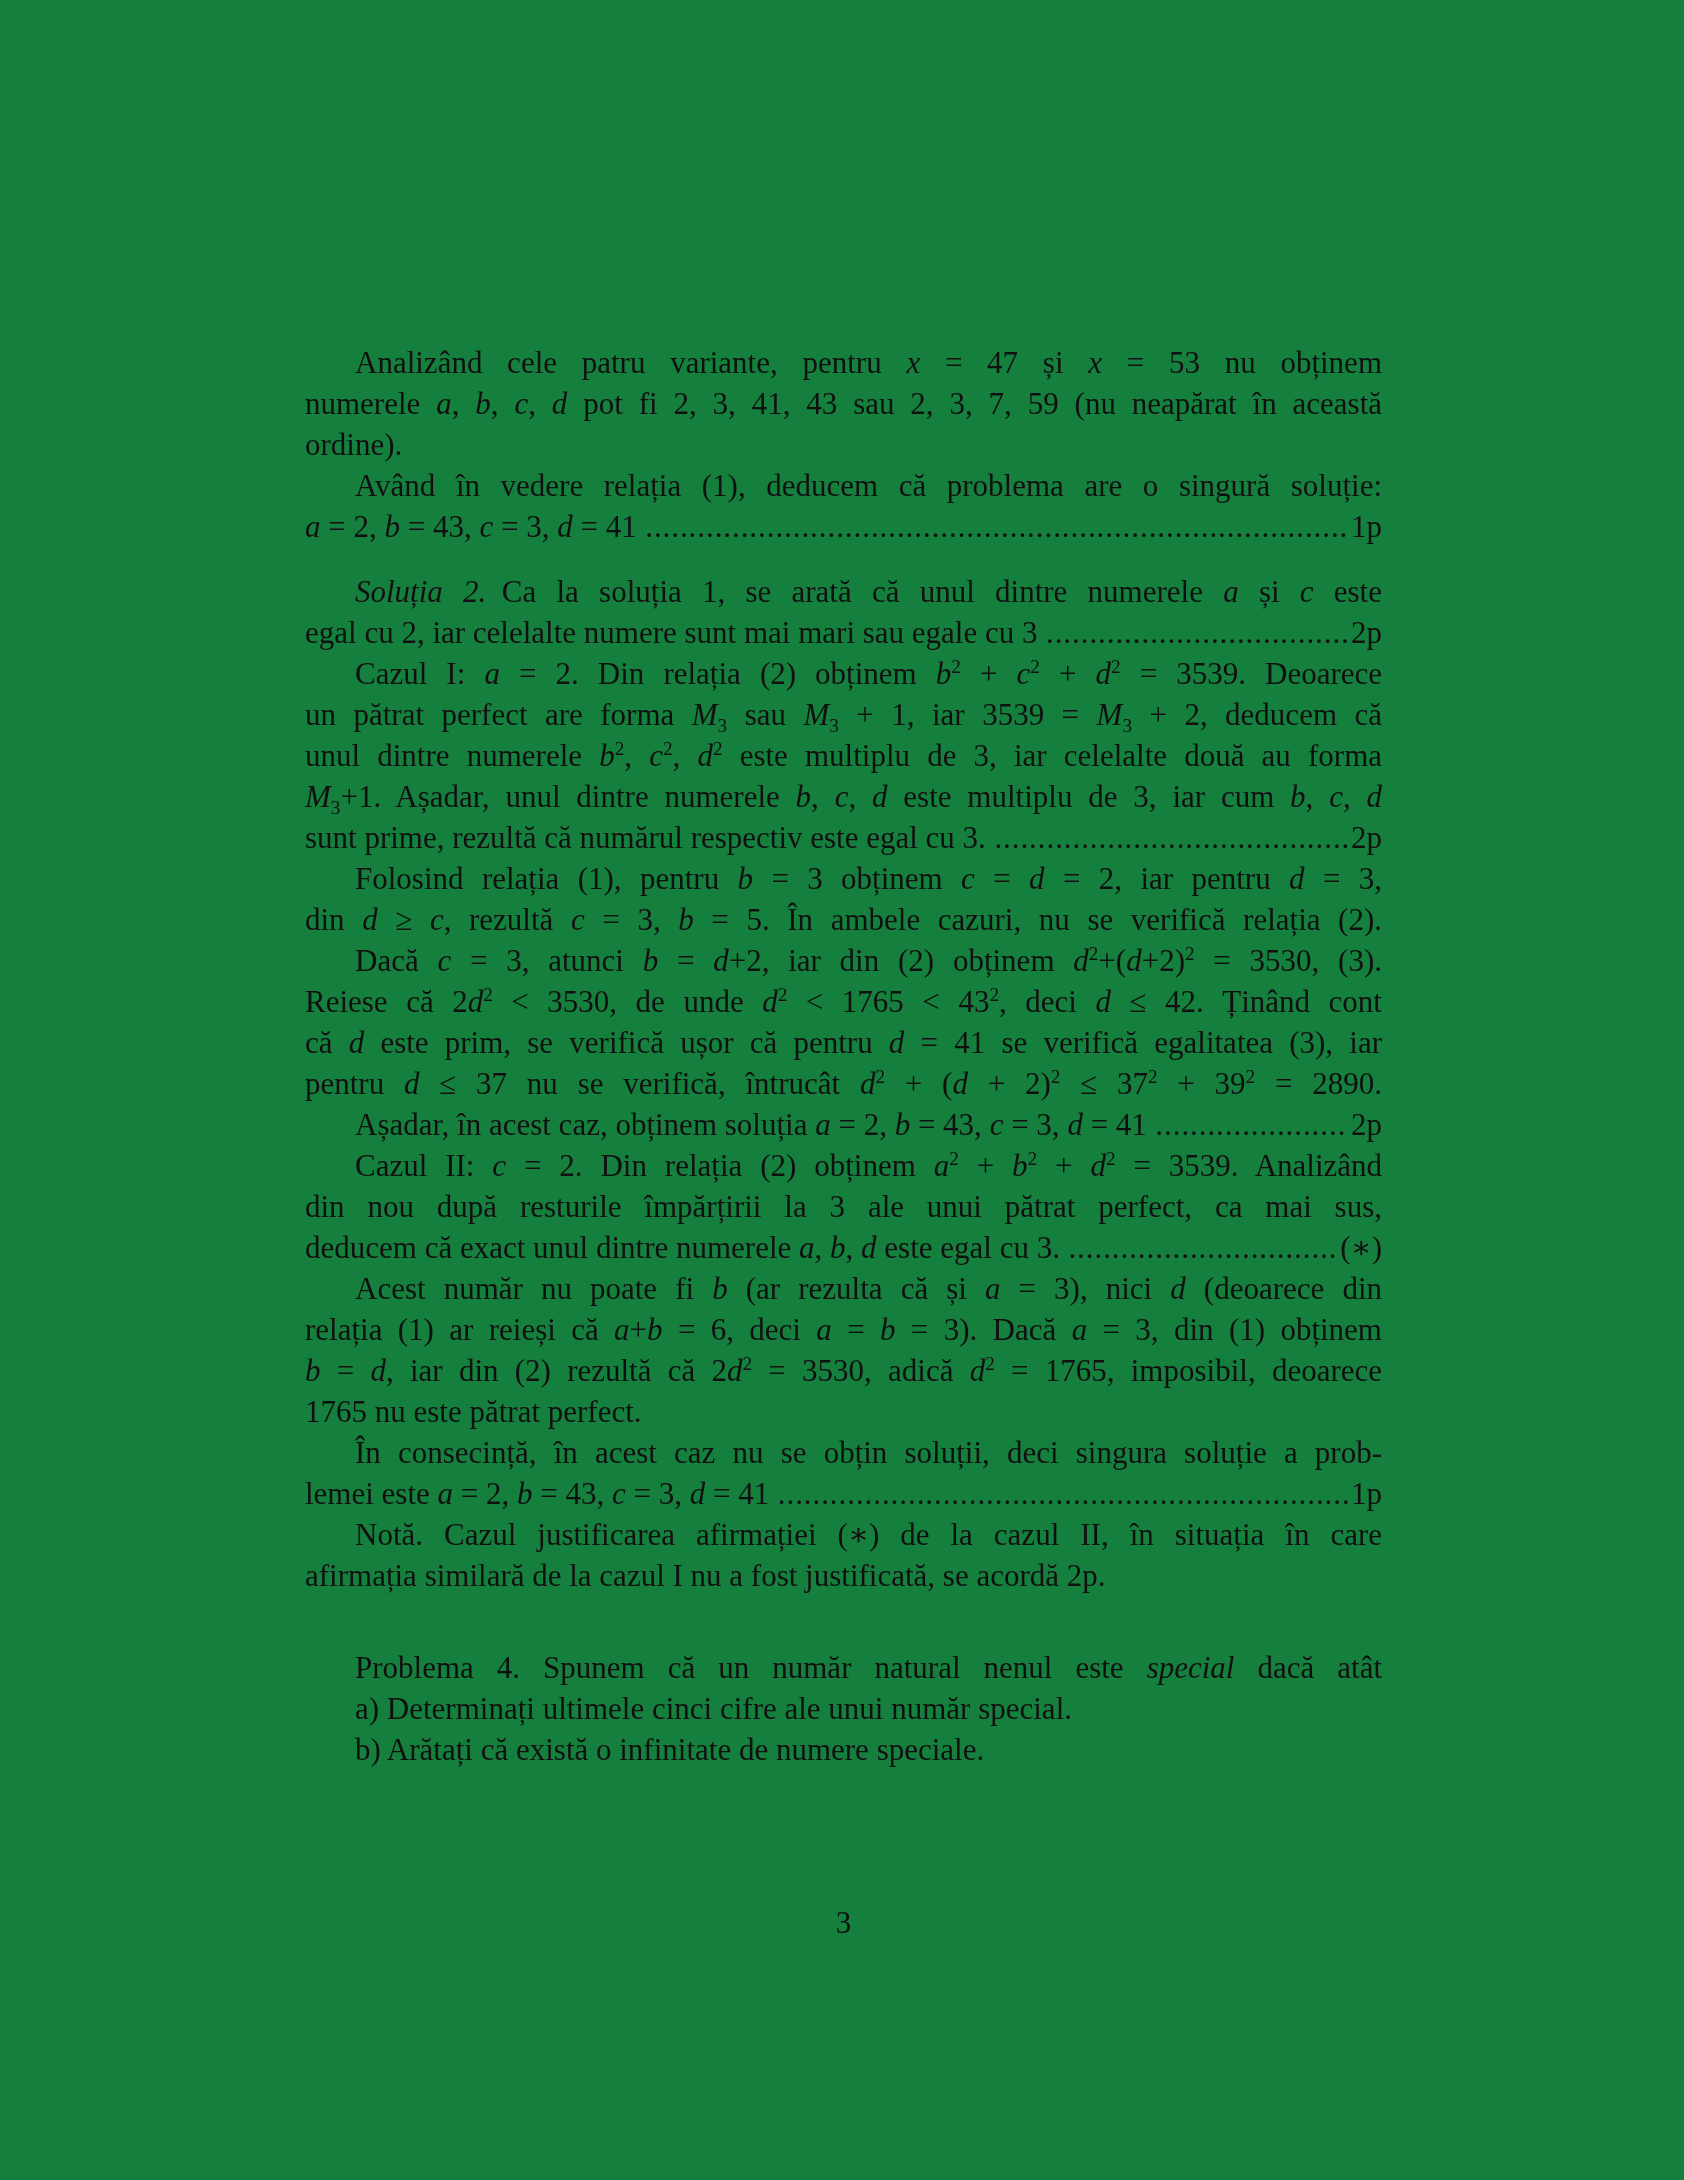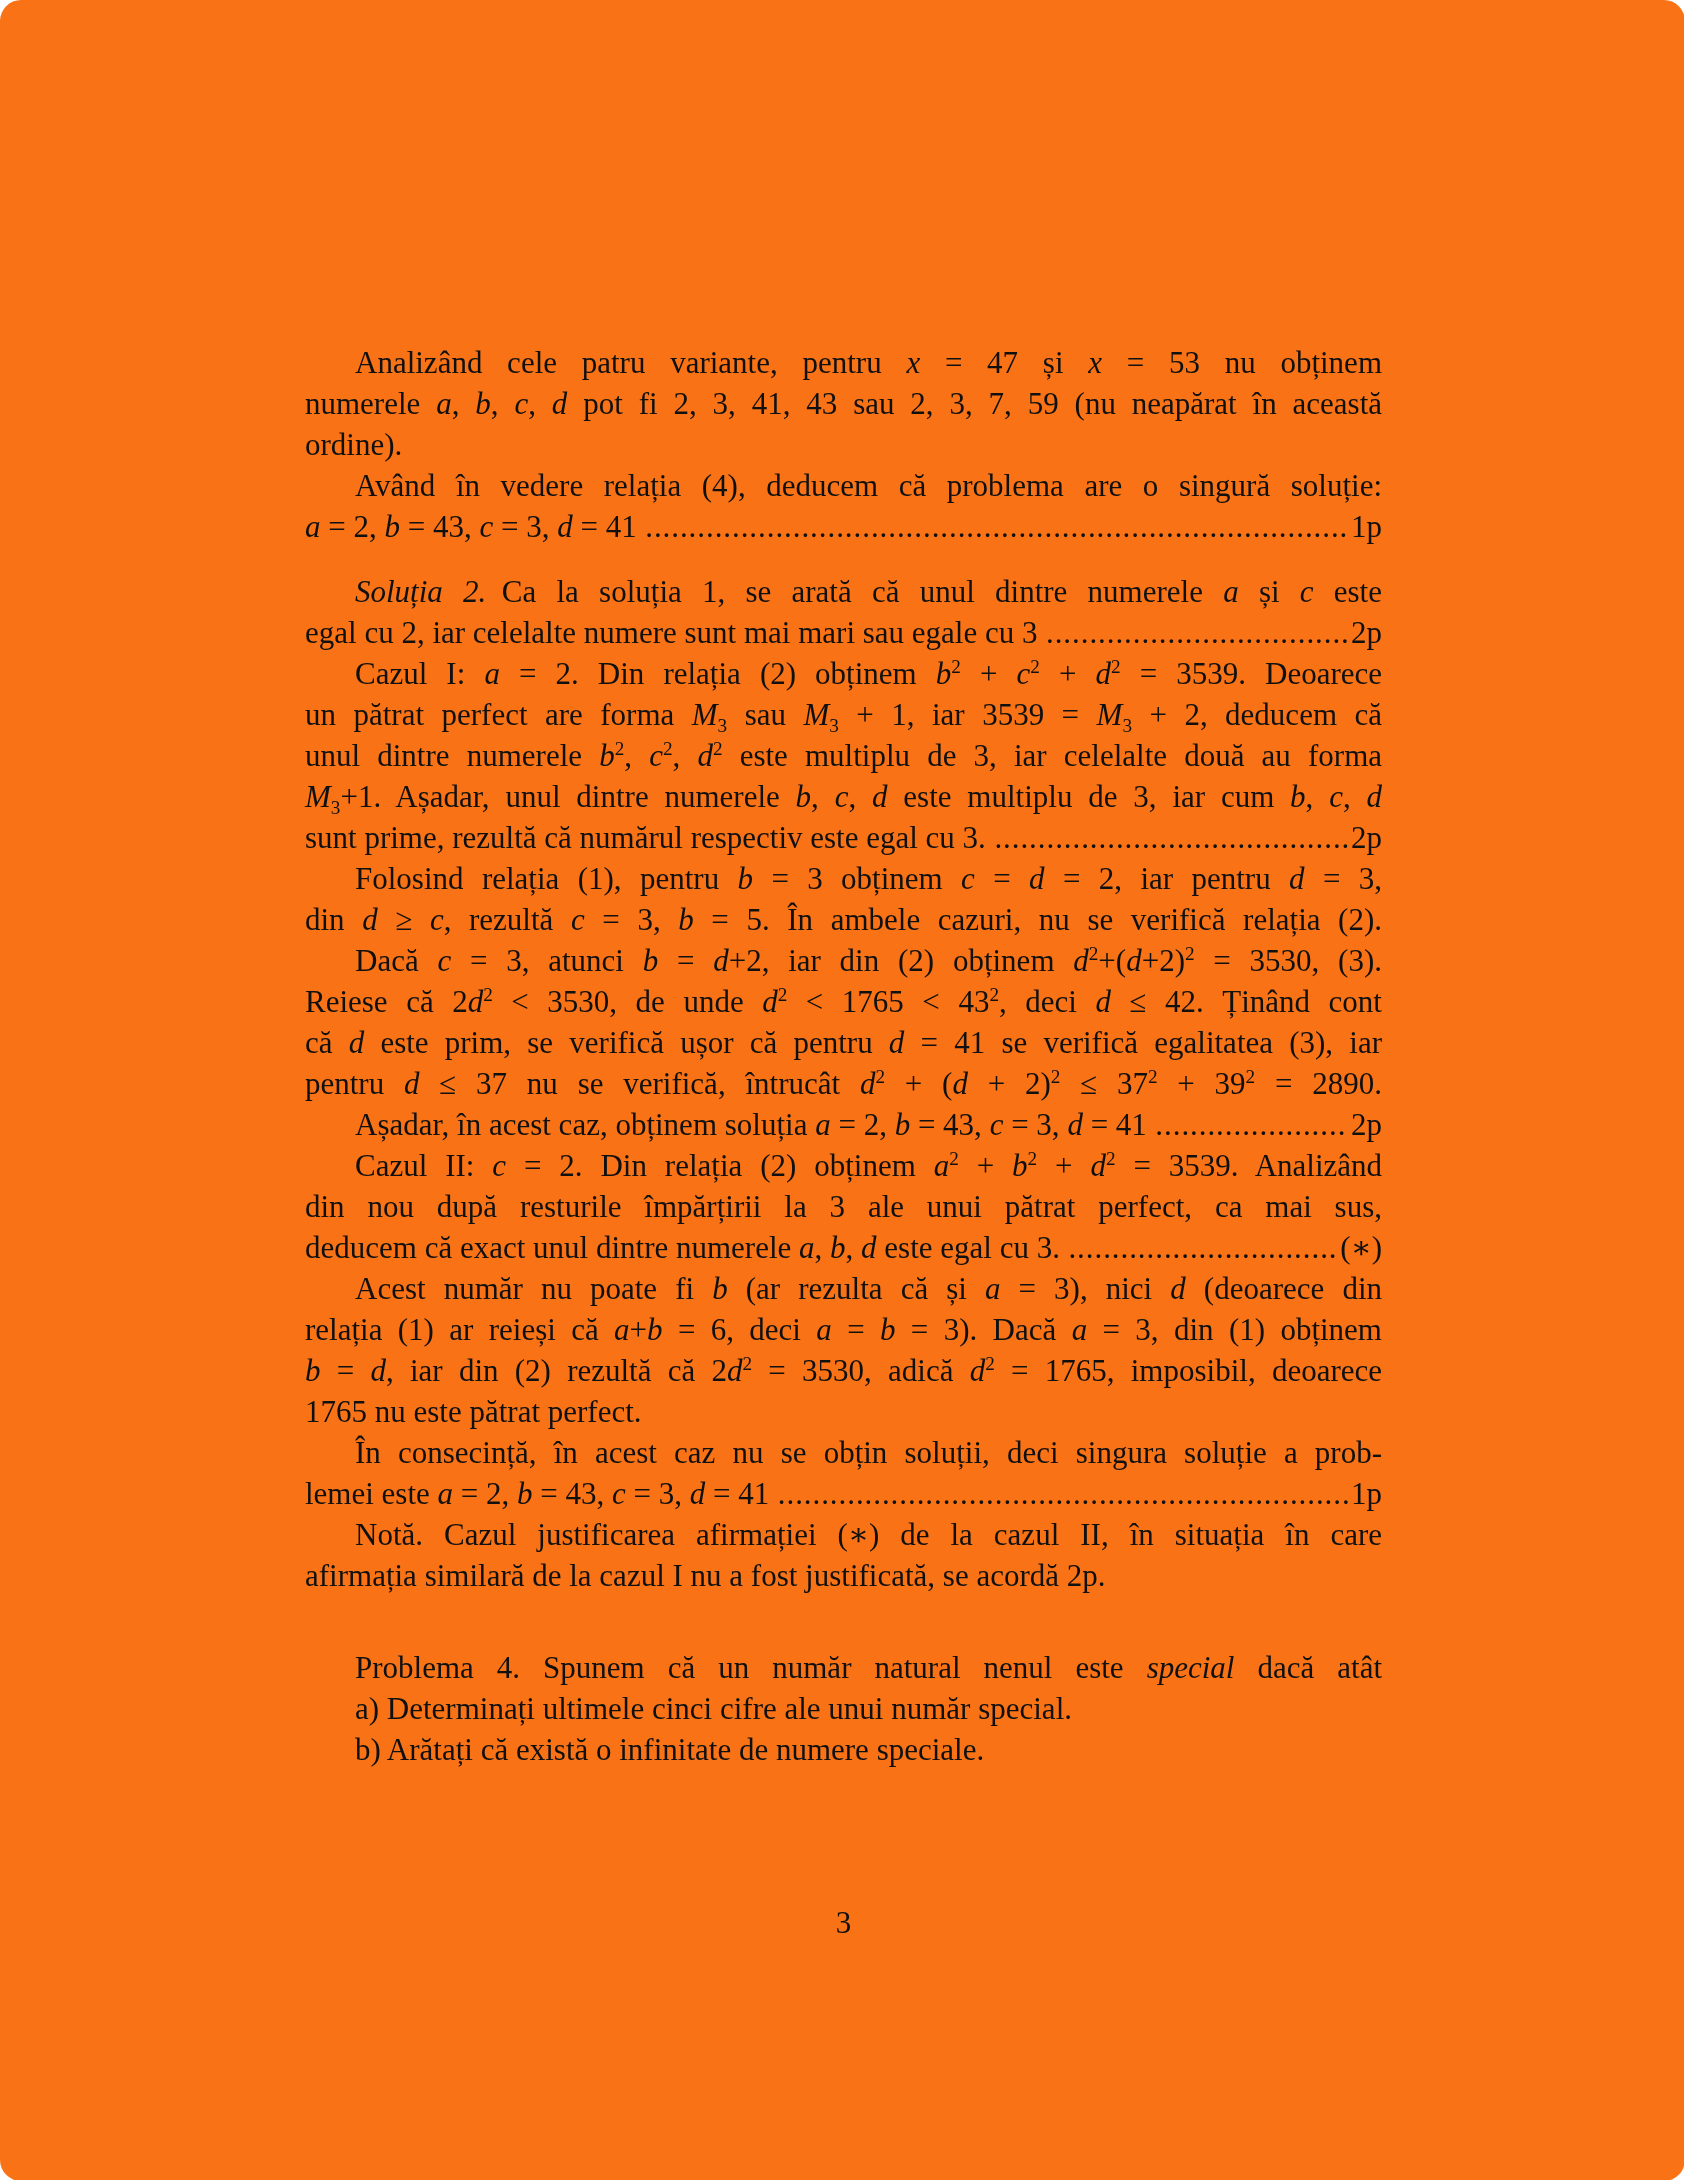--- a/index.html
+++ b/index.html
@@ -3,21 +3,21 @@
 <meta charset="utf-8">
 <style>
   html,body{margin:0;padding:0;}
   body{
     width:1685px;height:2181px;
     background:#ffffff;
     font-family:"Liberation Serif","DejaVu Serif","DejaVu Sans",serif;
     color:#101010;
     position:relative;
   }
-  .page{position:absolute;inset:0;background:#f97316;border-radius:21px;}
+  .page{position:absolute;inset:0;background:#15803d;}
   .text-block{
     position:absolute;
     left:305px;top:342px;width:1077px;
     font-size:31px;line-height:41px;
   }
   .line{
     text-align:justify;
     text-align-last:justify;
     height:41px;
   }
@@ -52,21 +52,21 @@
   }
 </style>
 </head>
 <body style="color: rgb(16, 16, 16); background: rgb(255, 255, 255);">
 
 <div class="page">
   <div class="text-block">
       <div class="line ind">Analizând cele patru variante, pentru <i>x</i> = 47 și <i>x</i> = 53 nu obținem</div>
       <div class="line">numerele <i>a</i>, <i>b</i>, <i>c</i>, <i>d</i> pot fi 2, 3, 41, 43 sau 2, 3, 7, 59 (nu neapărat în această</div>
       <div class="line last">ordine).</div>
-      <div class="line ind">Având în vedere relația (4), deducem că problema are o singură soluție:</div>
+      <div class="line ind">Având în vedere relația (1), deducem că problema are o singură soluție:</div>
       <div class="line flex">
         <span class="t"><i>a</i> = 2, <i>b</i> = 43, <i>c</i> = 3, <i>d</i> = 41</span>
         <span class="dots">................................................................................................................................................................</span>
         <span class="sc"><b>1p</b></span>
       </div>
       <div class="line ind gap-s"><i>Soluția 2.</i> Ca la soluția 1, se arată că unul dintre numerele <i>a</i> și <i>c</i> este</div>
       <div class="line flex">
         <span class="t">egal cu 2, iar celelalte numere sunt mai mari sau egale cu 3</span>
         <span class="dots">................................................................................................................................................................</span>
         <span class="sc"><b>2p</b></span>

